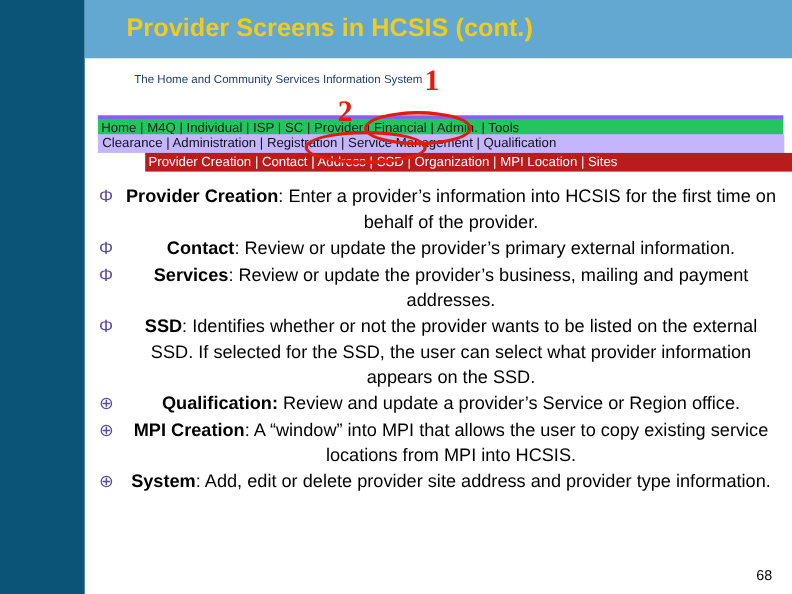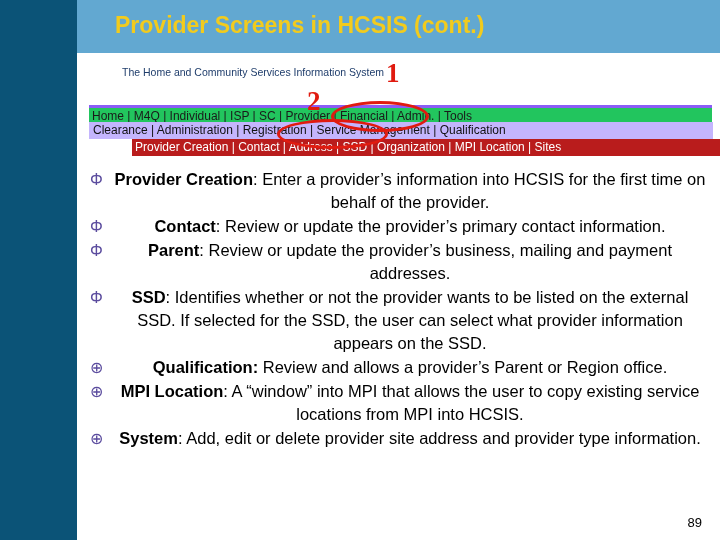--- a/index.html
+++ b/index.html
@@ -212,39 +212,39 @@
   <div class="annot annot-num num-1">1</div>
   <div class="annot annot-num num-2">2</div>
 
   <div class="bullet-list">
     <div class="bullet-item">
       <span class="bullet-glyph">Φ</span>
       <span class="bullet-text"><b>Provider Creation</b><span>: </span><span>Enter a provider’s information into HCSIS for the first time on behalf of the provider.</span></span>
     </div>
     <div class="bullet-item">
       <span class="bullet-glyph">Φ</span>
-      <span class="bullet-text"><b>Contact</b><span>: </span><span>Review or update the provider’s primary contact information.</span></span>
-    </div>
-    <div class="bullet-item">
-      <span class="bullet-glyph">Φ</span>
-      <span class="bullet-text"><b>Parent</b><span>: </span><span>Review or update the provider’s business, mailing and payment addresses.</span></span>
+      <span class="bullet-text"><b>Contact</b><span>: </span><span>Review or update the provider’s primary external information.</span></span>
+    </div>
+    <div class="bullet-item">
+      <span class="bullet-glyph">Φ</span>
+      <span class="bullet-text"><b>Services</b><span>: </span><span>Review or update the provider’s business, mailing and payment addresses.</span></span>
     </div>
     <div class="bullet-item">
       <span class="bullet-glyph">Φ</span>
       <span class="bullet-text"><b>SSD</b><span>: </span><span>Identifies whether or not the provider wants to be listed on the external SSD. If selected for the SSD, the user can select what provider information appears on the SSD.</span></span>
     </div>
     <div class="bullet-item">
       <span class="bullet-glyph">⊕</span>
-      <span class="bullet-text"><b>Qualification:</b><span> </span><span>Review and allows a provider’s Parent or Region office.</span></span>
+      <span class="bullet-text"><b>Qualification:</b><span> </span><span>Review and update a provider’s Service or Region office.</span></span>
     </div>
     <div class="bullet-item">
       <span class="bullet-glyph">⊕</span>
-      <span class="bullet-text"><b>MPI Location</b><span>: </span><span>A “window” into MPI that allows the user to copy existing service locations from MPI into HCSIS.</span></span>
+      <span class="bullet-text"><b>MPI Creation</b><span>: </span><span>A “window” into MPI that allows the user to copy existing service locations from MPI into HCSIS.</span></span>
     </div>
     <div class="bullet-item">
       <span class="bullet-glyph">⊕</span>
       <span class="bullet-text"><b>System</b><span>: </span><span>Add, edit or delete provider site address and provider type information.</span></span>
     </div>
   </div>
 
-  <div class="slide-number">89</div>
+  <div class="slide-number">68</div>
 
 </div>
 
 </body></html>

